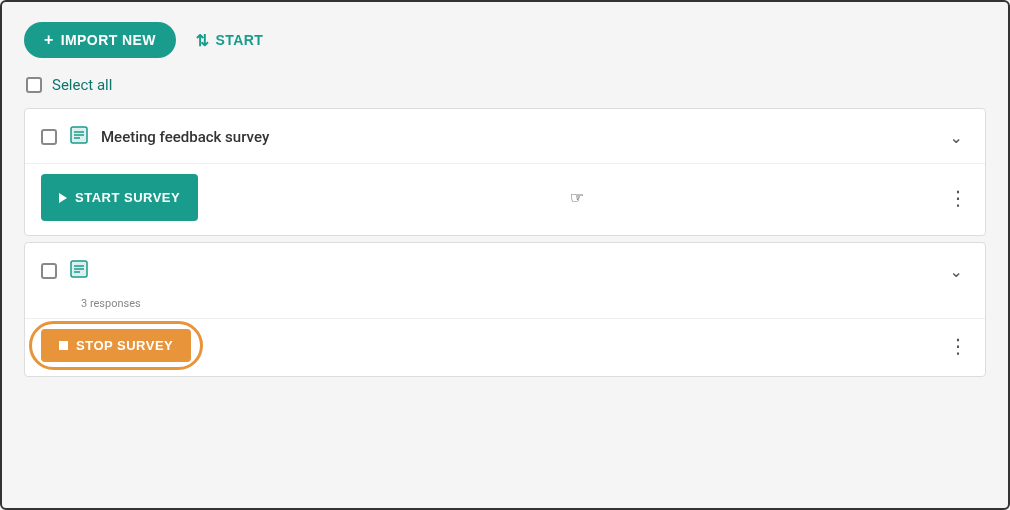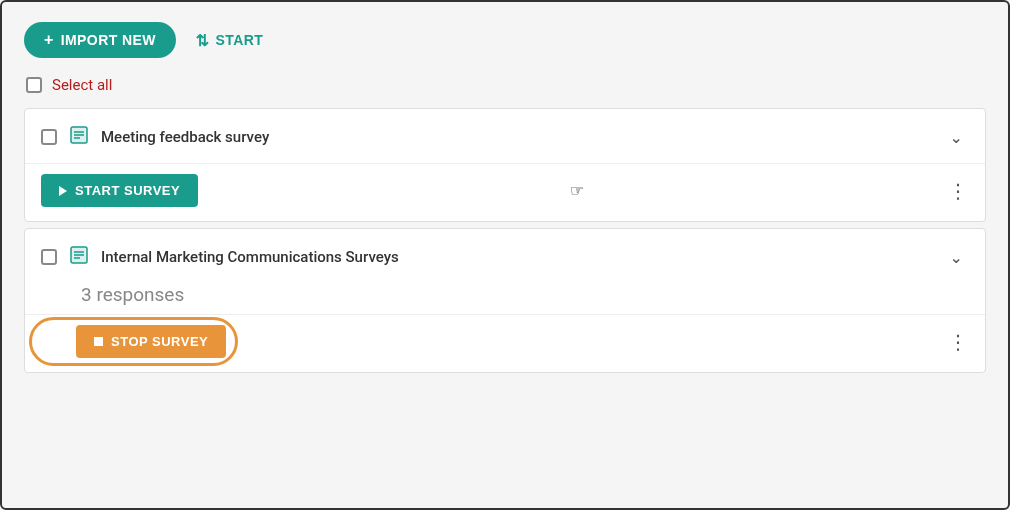--- a/index.html
+++ b/index.html
@@ -75,21 +75,21 @@
       width: 16px;
       height: 16px;
       border: 2px solid #888;
       border-radius: 3px;
       background: #fff;
       cursor: pointer;
       flex-shrink: 0;
     }
     .select-all-label {
       font-size: 15px;
-      color: #b91c1c;
+      color: #0f766e;
     }
     
     .survey-card {
       background: #fff;
       border: 1px solid #ddd;
       border-radius: 4px;
       margin-bottom: 6px;
     }
     .survey-card-header {
       display: flex;
@@ -102,21 +102,21 @@
       font-size: 18px;
       flex-shrink: 0;
     }
     .survey-title {
       font-size: 15px;
       color: #333;
       font-weight: 500;
       flex: 1;
     }
     .survey-responses {
-      font-size: 19px;
+      font-size: 11px;
       color: #888;
       margin-left: 40px;
       padding-bottom: 8px;
       padding-left: 16px;
     }
     .chevron-btn {
       background: none;
       border: none;
       cursor: pointer;
       color: #555;
@@ -133,21 +133,21 @@
       justify-content: space-between;
     }
     .btn-start-survey {
       display: flex;
       align-items: center;
       gap: 8px;
       background: #1a9c8c;
       color: #fff;
       border: none;
       border-radius: 4px;
-      padding: 9px 18px;
+      padding: 16px 18px;
       font-size: 13px;
       font-weight: 700;
       cursor: pointer;
       letter-spacing: 0.5px;
       text-transform: uppercase;
     }
     .btn-start-survey .play-icon {
       width: 0;
       height: 0;
       border-top: 5px solid transparent;
@@ -176,21 +176,20 @@
       background: #e8943a;
       color: #fff;
       border: none;
       border-radius: 4px;
       padding: 9px 18px;
       font-size: 13px;
       font-weight: 700;
       cursor: pointer;
       letter-spacing: 0.5px;
       text-transform: uppercase;
-      margin-left: 35px;
     }
     .stop-square {
       width: 9px;
       height: 9px;
       background: #fff;
       display: inline-block;
       flex-shrink: 0;
     }
     .three-dots-btn {
       background: none;
@@ -253,21 +252,20 @@
       <div class="checkbox"></div>
       <span class="survey-icon">
         <svg width="20" height="20" viewBox="0 0 20 20" fill="none" xmlns="http://www.w3.org/2000/svg">
           <rect x="2" y="2" width="16" height="16" rx="2" fill="#1a9c8c" opacity="0.15"></rect>
           <rect x="2" y="2" width="16" height="16" rx="2" stroke="#1a9c8c" stroke-width="1.5"></rect>
           <line x1="5" y1="7" x2="15" y2="7" stroke="#1a9c8c" stroke-width="1.5"></line>
           <line x1="5" y1="10" x2="15" y2="10" stroke="#1a9c8c" stroke-width="1.5"></line>
           <line x1="5" y1="13" x2="11" y2="13" stroke="#1a9c8c" stroke-width="1.5"></line>
         </svg>
       </span>
-      <span class="survey-title">Internal Marketing Communications Surveys</span>
       <button class="chevron-btn">⌄</button>
     </div>
     <div class="survey-responses">3 responses</div>
     <div class="survey-action-row">
       <div class="btn-stop-survey-wrapper">
         <div class="btn-stop-survey-ring"></div>
         <button class="btn-stop-survey">
           <span class="stop-square"></span>
           <span>STOP SURVEY</span>
         </button>

